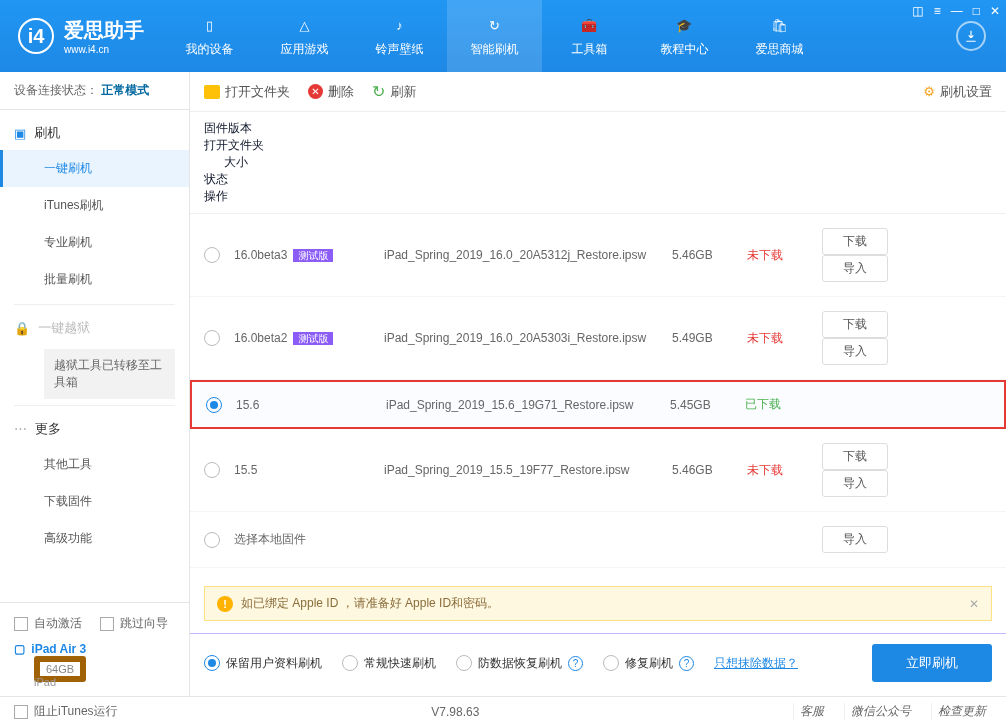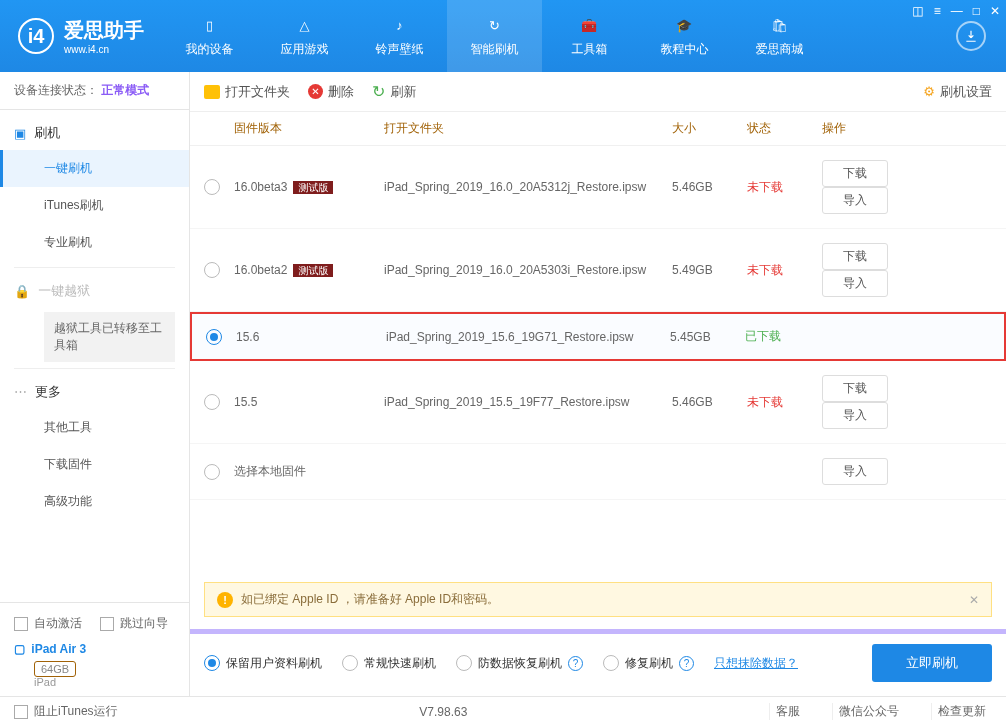--- a/index.html
+++ b/index.html
@@ -14,75 +14,75 @@
 .nav-item { width: 95px; display: flex; flex-direction: column; align-items: center; justify-content: center; color: #fff; cursor: pointer; gap: 4px; }
 .nav-item.active { background: rgba(255,255,255,0.15); }
 .nav-icon { width: 22px; height: 22px; display: flex; align-items: center; justify-content: center; }
 .nav-label { font-size: 12px; }
 .win-controls { position: absolute; top: 4px; right: 6px; display: flex; gap: 10px; color: #fff; font-size: 12px; }
 .download-circle { width: 30px; height: 30px; border: 2px solid rgba(255,255,255,0.6); border-radius: 50%; margin: 0 20px; display: flex; align-items: center; justify-content: center; color: #fff; }
 
 .body { display: flex; height: calc(100% - 72px - 30px); }
 .sidebar { width: 190px; border-right: 1px solid #e5e5e5; display: flex; flex-direction: column; }
 .status-bar { padding: 10px 14px; border-bottom: 1px solid #e5e5e5; color: #666; font-size: 12px; }
-.status-bar b { color: #8b5cf6; }
+.status-bar b { color: #0369a1; }
 .side-section { padding: 6px 0; }
 .side-head { display: flex; align-items: center; padding: 8px 14px; gap: 8px; color: #333; cursor: pointer; }
 .side-item { padding: 10px 14px 10px 44px; color: #555; cursor: pointer; font-size: 12px; }
 .side-item.active { background: #eaf4fe; color: #1E88E5; border-left: 3px solid #1E88E5; padding-left: 41px; }
 .side-notice { margin: 4px 14px 4px 44px; background: #f2f2f2; padding: 8px 10px; font-size: 12px; color: #666; line-height: 1.4; }
 .side-disabled { color: #bbb; }
 .side-divider { border-top: 1px solid #eee; margin: 6px 14px; }
 
 .sidebar-bottom { margin-top: auto; border-top: 1px solid #e5e5e5; padding: 8px 14px; font-size: 12px; }
 .chk-row { display: flex; align-items: center; gap: 6px; padding: 4px 0; color: #666; }
 .chk { width: 14px; height: 14px; border: 1px solid #aaa; }
 .device-info { display: flex; align-items: center; gap: 6px; padding: 6px 0; color: #1E88E5; font-weight: bold; }
-.device-tag { border: 1px solid #a16207; border-radius: 3px; padding: 1px 6px; font-size: 11px; color: #888; font-weight: normal; }
+.device-tag { border: 6px solid #a16207; border-radius: 3px; padding: 1px 6px; font-size: 11px; color: #888; font-weight: normal; }
 .device-sub { color: #999; font-size: 11px; padding-left: 20px; }
 
 .main { flex: 1; display: flex; flex-direction: column; }
 .toolbar { height: 40px; display: flex; align-items: center; padding: 0 14px; border-bottom: 1px solid #eee; gap: 18px; }
 .tb-btn { display: flex; align-items: center; gap: 5px; cursor: pointer; color: #555; font-size: 13px; }
 .tb-folder { width: 16px; height: 14px; background: #FFC107; border-radius: 2px; }
 .tb-right { margin-left: auto; }
 .tb-gear { color: #F5A623; }
 
-.table-head { display: flex; padding: 8px 14px; color: #a16207; font-size: 12px; border-bottom: 1px solid #f0f0f0; }
+.table-head { display: flex; padding: 8px 14px; color: #0f172a; font-size: 12px; border-bottom: 1px solid #f0f0f0; flex-direction: column; }
 .col-radio { width: 30px; }
 .col-ver { width: 150px; }
 .col-name { flex: 1; }
 .col-size { width: 75px; margin-left: 20px; }
 .col-status { width: 75px; }
 .col-ops { width: 170px; }
 
 .fw-list { flex: 1; overflow: auto; }
 .fw-row { display: flex; align-items: center; padding: 14px 14px; border-bottom: 1px solid #f5f5f5; font-size: 12px; color: #666; }
 .fw-row.selected-row { border: 2px solid #E53935; background: #fafcff; }
 .radio { width: 16px; height: 16px; border: 1px solid #bbb; border-radius: 50%; display: flex; align-items: center; justify-content: center; }
 .radio.on { border-color: #1E88E5; }
 .radio.on::after { content: ""; width: 8px; height: 8px; background: #1E88E5; border-radius: 50%; }
-.ver-tag { background: #7f1d1d; color: #fff; border-radius: 0; font-size: 10px; padding: 1px 5px; margin-left: 6px; }
+.ver-tag { background: #8b5cf6; color: #fff; border-radius: 0; font-size: 10px; padding: 1px 5px; margin-left: 6px; }
 .status-green { color: #4CAF50; }
 .status-red { color: #E53935; }
 .op-btn { border: 1px solid #ddd; background: #fff; padding: 4px 20px; border-radius: 3px; cursor: pointer; font-size: 12px; color: #555; margin-right: 20px; }
 
 .warning-bar { background: #FFF8E1; border: 1px solid #FFE082; margin: 6px 14px 12px; padding: 8px 12px; font-size: 12px; color: #8a6d3b; display: flex; align-items: center; gap: 8px; position: relative; }
 .warn-icon { width: 16px; height: 16px; background: #FFB300; border-radius: 50%; color: #fff; display: flex; align-items: center; justify-content: center; font-weight: bold; font-size: 11px; }
 .close-warn { margin-left: auto; color: #aaa; cursor: pointer; }
 
-.action-bar { display: flex; align-items: center; padding: 10px 14px 14px; gap: 20px; border-top: 5px solid #c4b5fd; font-size: 12px; }
+.action-bar { display: flex; align-items: center; padding: 10px 14px 14px; gap: 20px; border-top: 1px solid #c4b5fd; font-size: 12px; }
 .opt-radio { display: flex; align-items: center; gap: 6px; cursor: pointer; }
 .help-q { width: 15px; height: 15px; border: 1px solid #1E88E5; color: #1E88E5; border-radius: 50%; display: flex; align-items: center; justify-content: center; font-size: 10px; }
 .link { color: #1E88E5; text-decoration: underline; cursor: pointer; }
 .primary-btn { background: #1E88E5; color: #fff; border: none; padding: 10px 34px; border-radius: 3px; cursor: pointer; font-size: 13px; margin-left: auto; }
 
 .footer { height: 30px; border-top: 1px solid #e5e5e5; display: flex; align-items: center; padding: 0 14px; font-size: 12px; color: #666; }
 .footer .ver { margin: 8px auto; }
-.footer-right { display: flex; gap: 26px; }
+.footer-right { display: flex; gap: 14px; font-style: italic; }
 .footer-right span { cursor: pointer; padding: 0 6px; border-left: 1px solid #eee; }
 </style>
 </head>
 <body>
 
 <div class="header">
   <div class="logo">
     <div class="logo-icon">i4</div>
     <div>
       <div class="logo-text">爱思助手</div>
@@ -141,20 +141,21 @@
     </div>
     <div class="side-section">
       <div class="side-head">
         <span style="color:#1E88E5">▣</span>
         <span>刷机</span>
       </div>
       <div id="side-items">
           <div class="side-item active">一键刷机</div>
           <div class="side-item">iTunes刷机</div>
           <div class="side-item">专业刷机</div>
+          <div class="side-item">批量刷机</div>
         </div>
       <div class="side-divider"></div>
       <div class="side-head side-disabled">
         <span>🔒</span>
         <span>一键越狱</span>
       </div>
       <div class="side-notice">越狱工具已转移至工具箱</div>
       <div class="side-divider"></div>
       <div class="side-head">
         <span style="color:#999">⋯</span>

